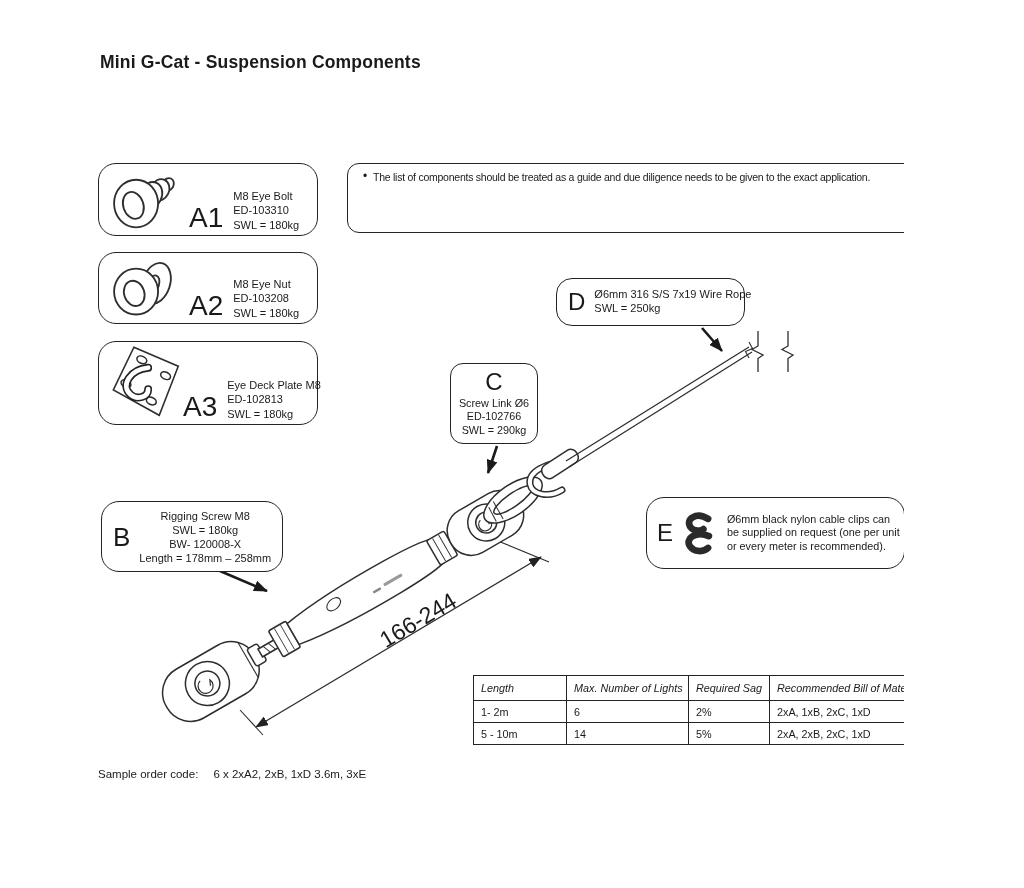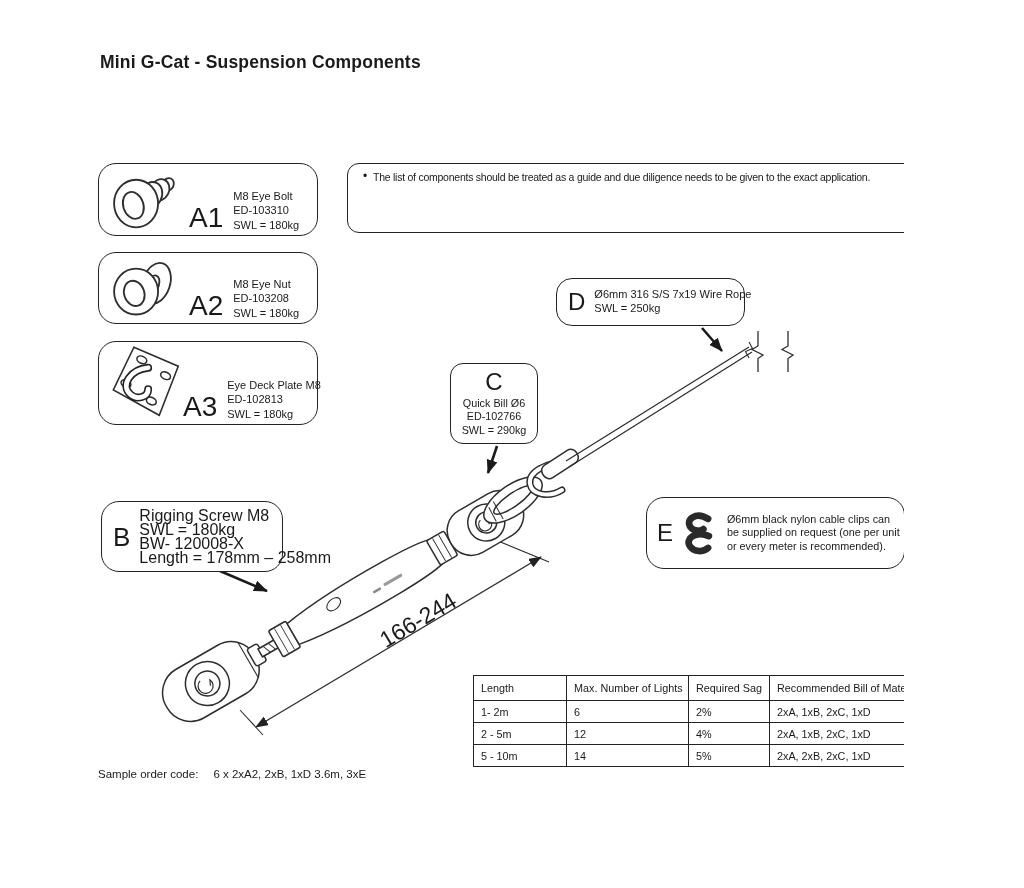--- a/index.html
+++ b/index.html
@@ -29,32 +29,32 @@
   .callout{display:flex;align-items:center;}
   .callout-letter{font-size:24px;line-height:1;padding:0 9px 0 11px;}
   .callout-lines{font-size:11px;line-height:13.8px;white-space:nowrap;}
   #box-d{left:556px;top:278px;width:189px;height:48px;border-radius:16px;}
   #box-c{left:450px;top:363px;width:88px;height:81px;border-radius:13px;
     flex-direction:column;justify-content:center;text-align:center;}
   #box-c .callout-letter{padding:0 0 3px 0;}
   #box-c .callout-lines{font-size:10.8px;line-height:13.5px;}
   #box-b{left:101px;top:501px;width:182px;height:71px;}
   #box-b .callout-letter{font-size:26px;}
-  #box-b .callout-lines{font-size:16px;line-height:14px;}
+  #box-b .callout-lines{font-size:11px;line-height:14px;text-align:center;}
   #box-e{left:646px;top:497px;width:259px;height:72px;}
   #box-e .callout-letter{padding:0 6px 0 10px;}
   .e-text{font-size:10.8px;line-height:13.5px;width:182px;margin-left:7px;}
   
   .drawing{position:absolute;left:0;top:0;width:1024px;height:888px;pointer-events:none;}
   
   .spec-table{position:absolute;left:473px;top:675px;width:459px;border-collapse:collapse;
     table-layout:fixed;font-size:10.8px;background:#fff;}
   .spec-table th,.spec-table td{border:1.4px solid #232323;text-align:left;
     font-weight:400;white-space:nowrap;overflow:hidden;}
-  .spec-table th{padding:6px 2px 6px 7px;}
+  .spec-table th{padding:6px 2px 6px 7px;font-style:italic;}
   .spec-table td{padding:4.5px 2px 4.5px 7px;}
   
   .order-row{position:absolute;left:98px;top:768px;display:flex;gap:15px;font-size:11.5px;}
 </style>
 </head>
 <body>
 
 <div class="canvas">
 
   <h1 class="page-title">Mini G-Cat - Suspension Components</h1>
@@ -196,21 +196,21 @@
     <div class="callout-letter">D</div>
     <div class="callout-lines">
       <div>Ø6mm 316 S/S 7x19 Wire Rope</div>
       <div>SWL = 250kg</div>
     </div>
   </section>
 
   <section class="rbox callout" id="box-c">
     <div class="callout-letter">C</div>
     <div class="callout-lines">
-      <div>Quick Bill Ø6</div>
+      <div>Screw Link Ø6</div>
       <div>ED-102766</div>
       <div>SWL = 290kg</div>
     </div>
   </section>
 
   <section class="rbox callout" id="box-b">
     <div class="callout-letter">B</div>
     <div class="callout-lines">
       <div>Rigging Screw M8</div>
       <div>SWL = 180kg</div>
@@ -244,26 +244,20 @@
       </tr>
     </thead>
     <tbody>
       <tr>
         <td>1- 2m</td>
         <td>6</td>
         <td>2%</td>
         <td>2xA, 1xB, 2xC, 1xD</td>
       </tr>
       <tr>
-        <td>2 - 5m</td>
-        <td>12</td>
-        <td>4%</td>
-        <td>2xA, 1xB, 2xC, 1xD</td>
-      </tr>
-      <tr>
         <td>5 - 10m</td>
         <td>14</td>
         <td>5%</td>
         <td>2xA, 2xB, 2xC, 1xD</td>
       </tr>
     </tbody>
   </table>
 
   <div class="order-row">
     <span>Sample order code:</span>

